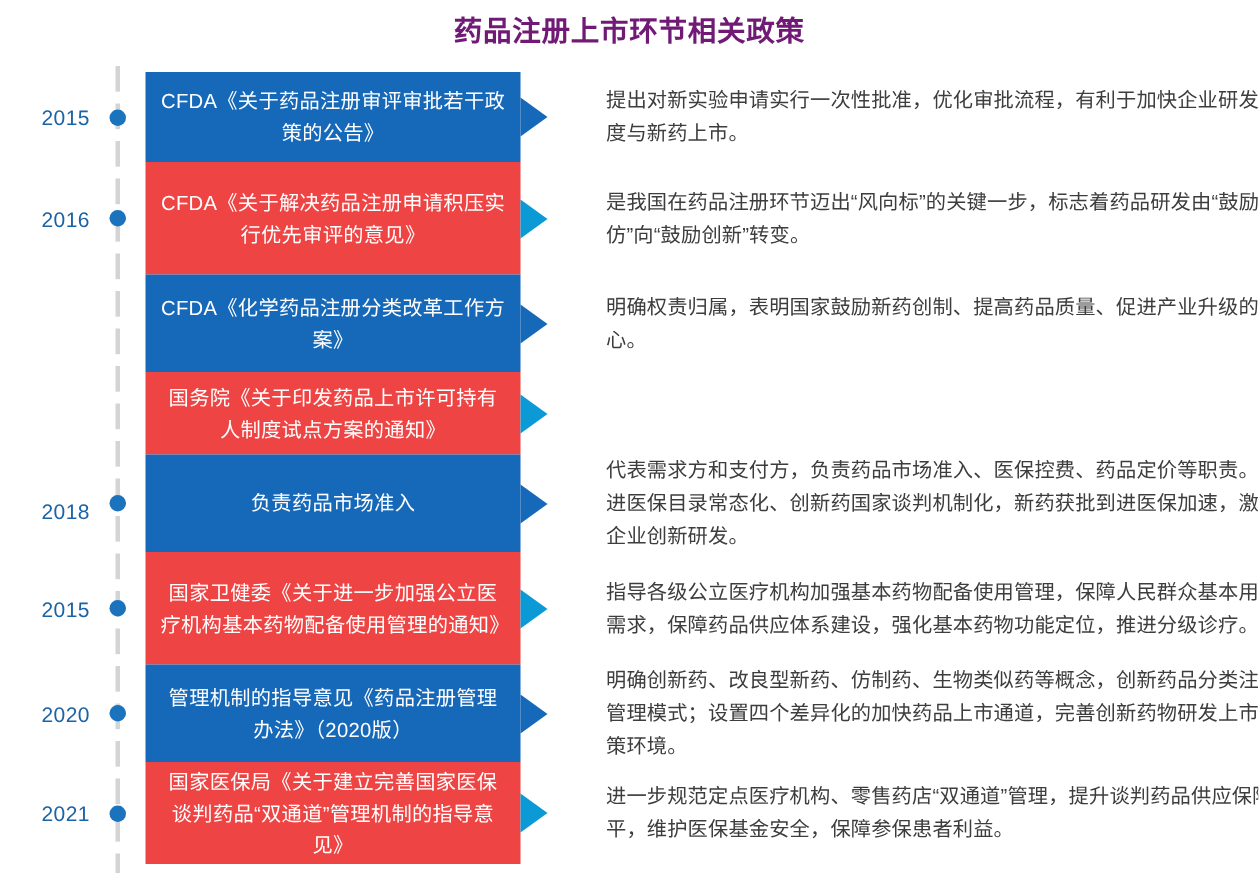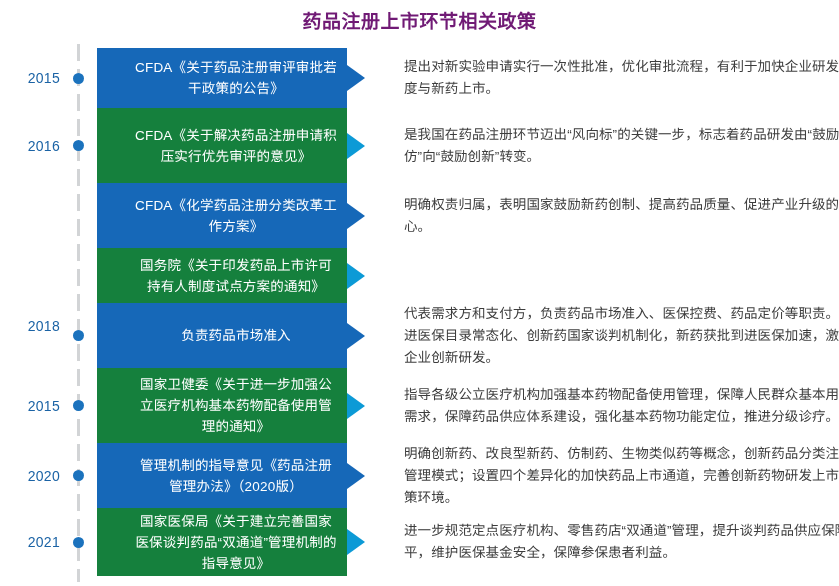--- a/index.html
+++ b/index.html
@@ -94,29 +94,28 @@
     top: 0;
     width: 250px;
     height: 100%;
     display: flex;
     align-items: center;
     justify-content: center;
     box-sizing: border-box;
     padding: 2px 10px;
   }
   .policy-box.dark  { background: #1668b8; }
-  .policy-box.light { background: #15803d; }
+  .policy-box.light { background: #ef4444; }
 
   .policy-text {
     color: #ffffff;
     font-size: 13.5px;
     line-height: 21px;
     text-align: center;
     letter-spacing: 0.2px;
-    margin-left: 28px;
   }
 
   .policy-arrow {
     position: absolute;
     left: 347px;
     top: 50%;
     width: 0;
     height: 0;
     transform: translateY(-50%);
     border-top: 13px solid transparent;
@@ -175,21 +174,21 @@
         <div class="policy-arrow dark"></div>
         <div class="policy-desc">明确权责归属，表明国家鼓励新药创制、提高药品质量、促进产业升级的决心。</div>
       </div>
       <div class="row" style="height: 55px;">
         <div class="policy-box light">
           <div class="policy-text">国务院《关于印发药品上市许可持有人制度试点方案的通知》</div>
         </div>
         <div class="policy-arrow light"></div>
       </div>
       <div class="row" style="height: 65px;">
-        <div class="year-label" style="top: 16px;">2018</div>
+        <div class="year-label" style="top: 31px;">2018</div>
         <div class="year-dot" style="top: 27px;"></div>
         <div class="policy-box dark">
           <div class="policy-text">负责药品市场准入</div>
         </div>
         <div class="policy-arrow dark"></div>
         <div class="policy-desc">代表需求方和支付方，负责药品市场准入、医保控费、药品定价等职责。推进医保目录常态化、创新药国家谈判机制化，新药获批到进医保加速，激励企业创新研发。</div>
       </div>
       <div class="row" style="height: 75px;">
         <div class="year-label" style="top: 30.5px;">2015</div>
         <div class="year-dot" style="top: 32px;"></div>

